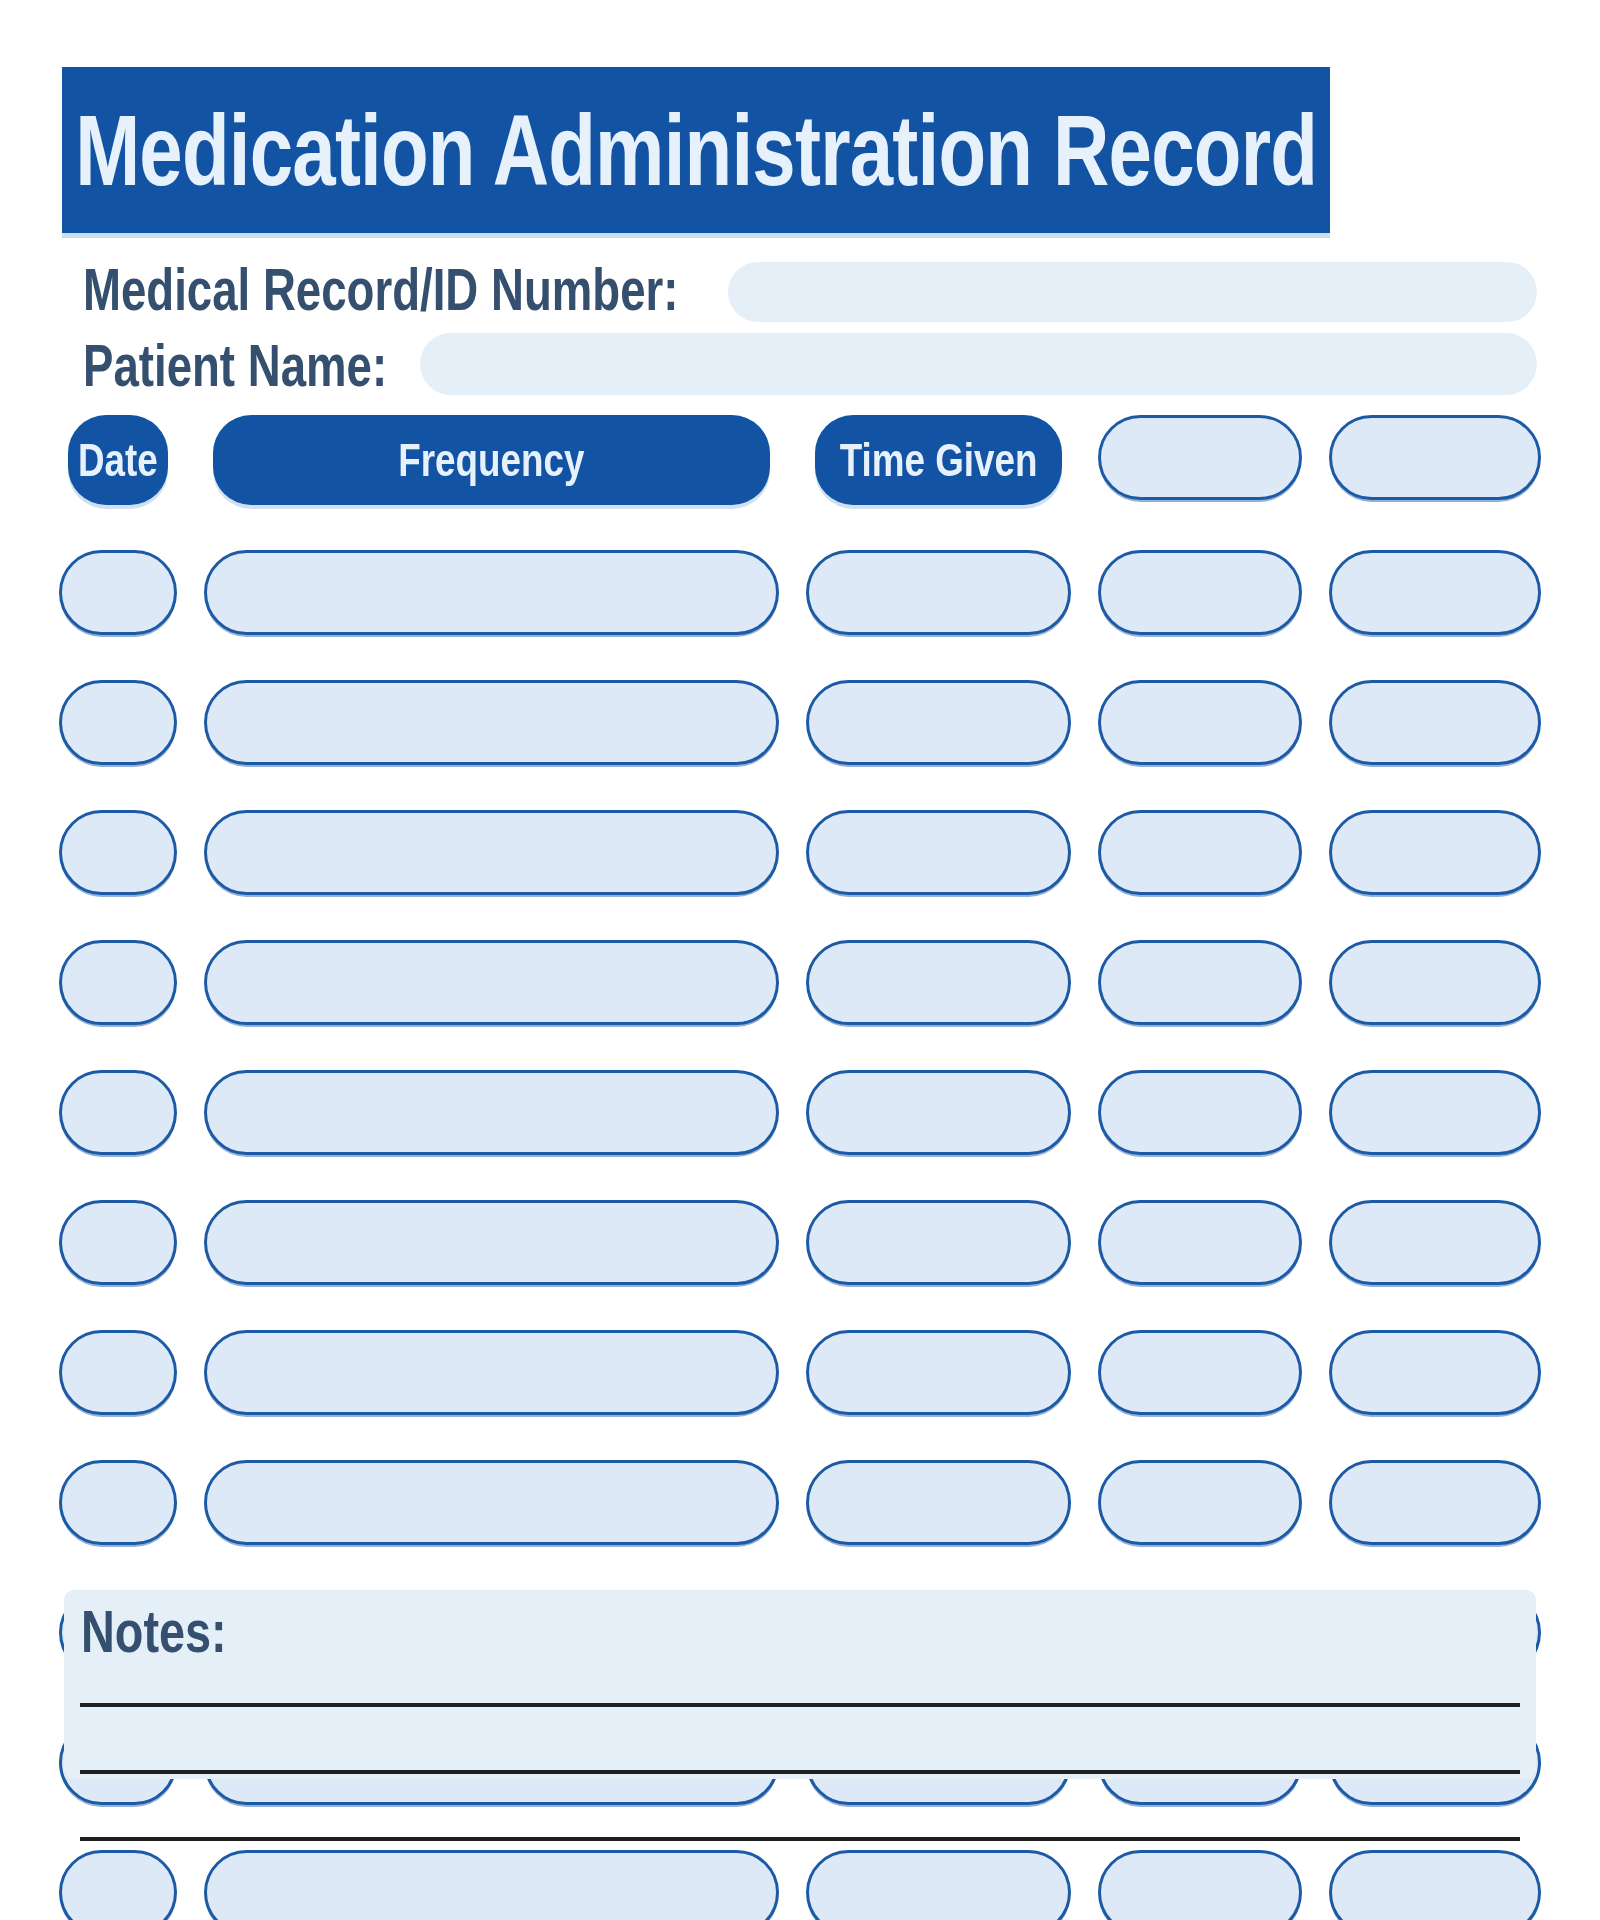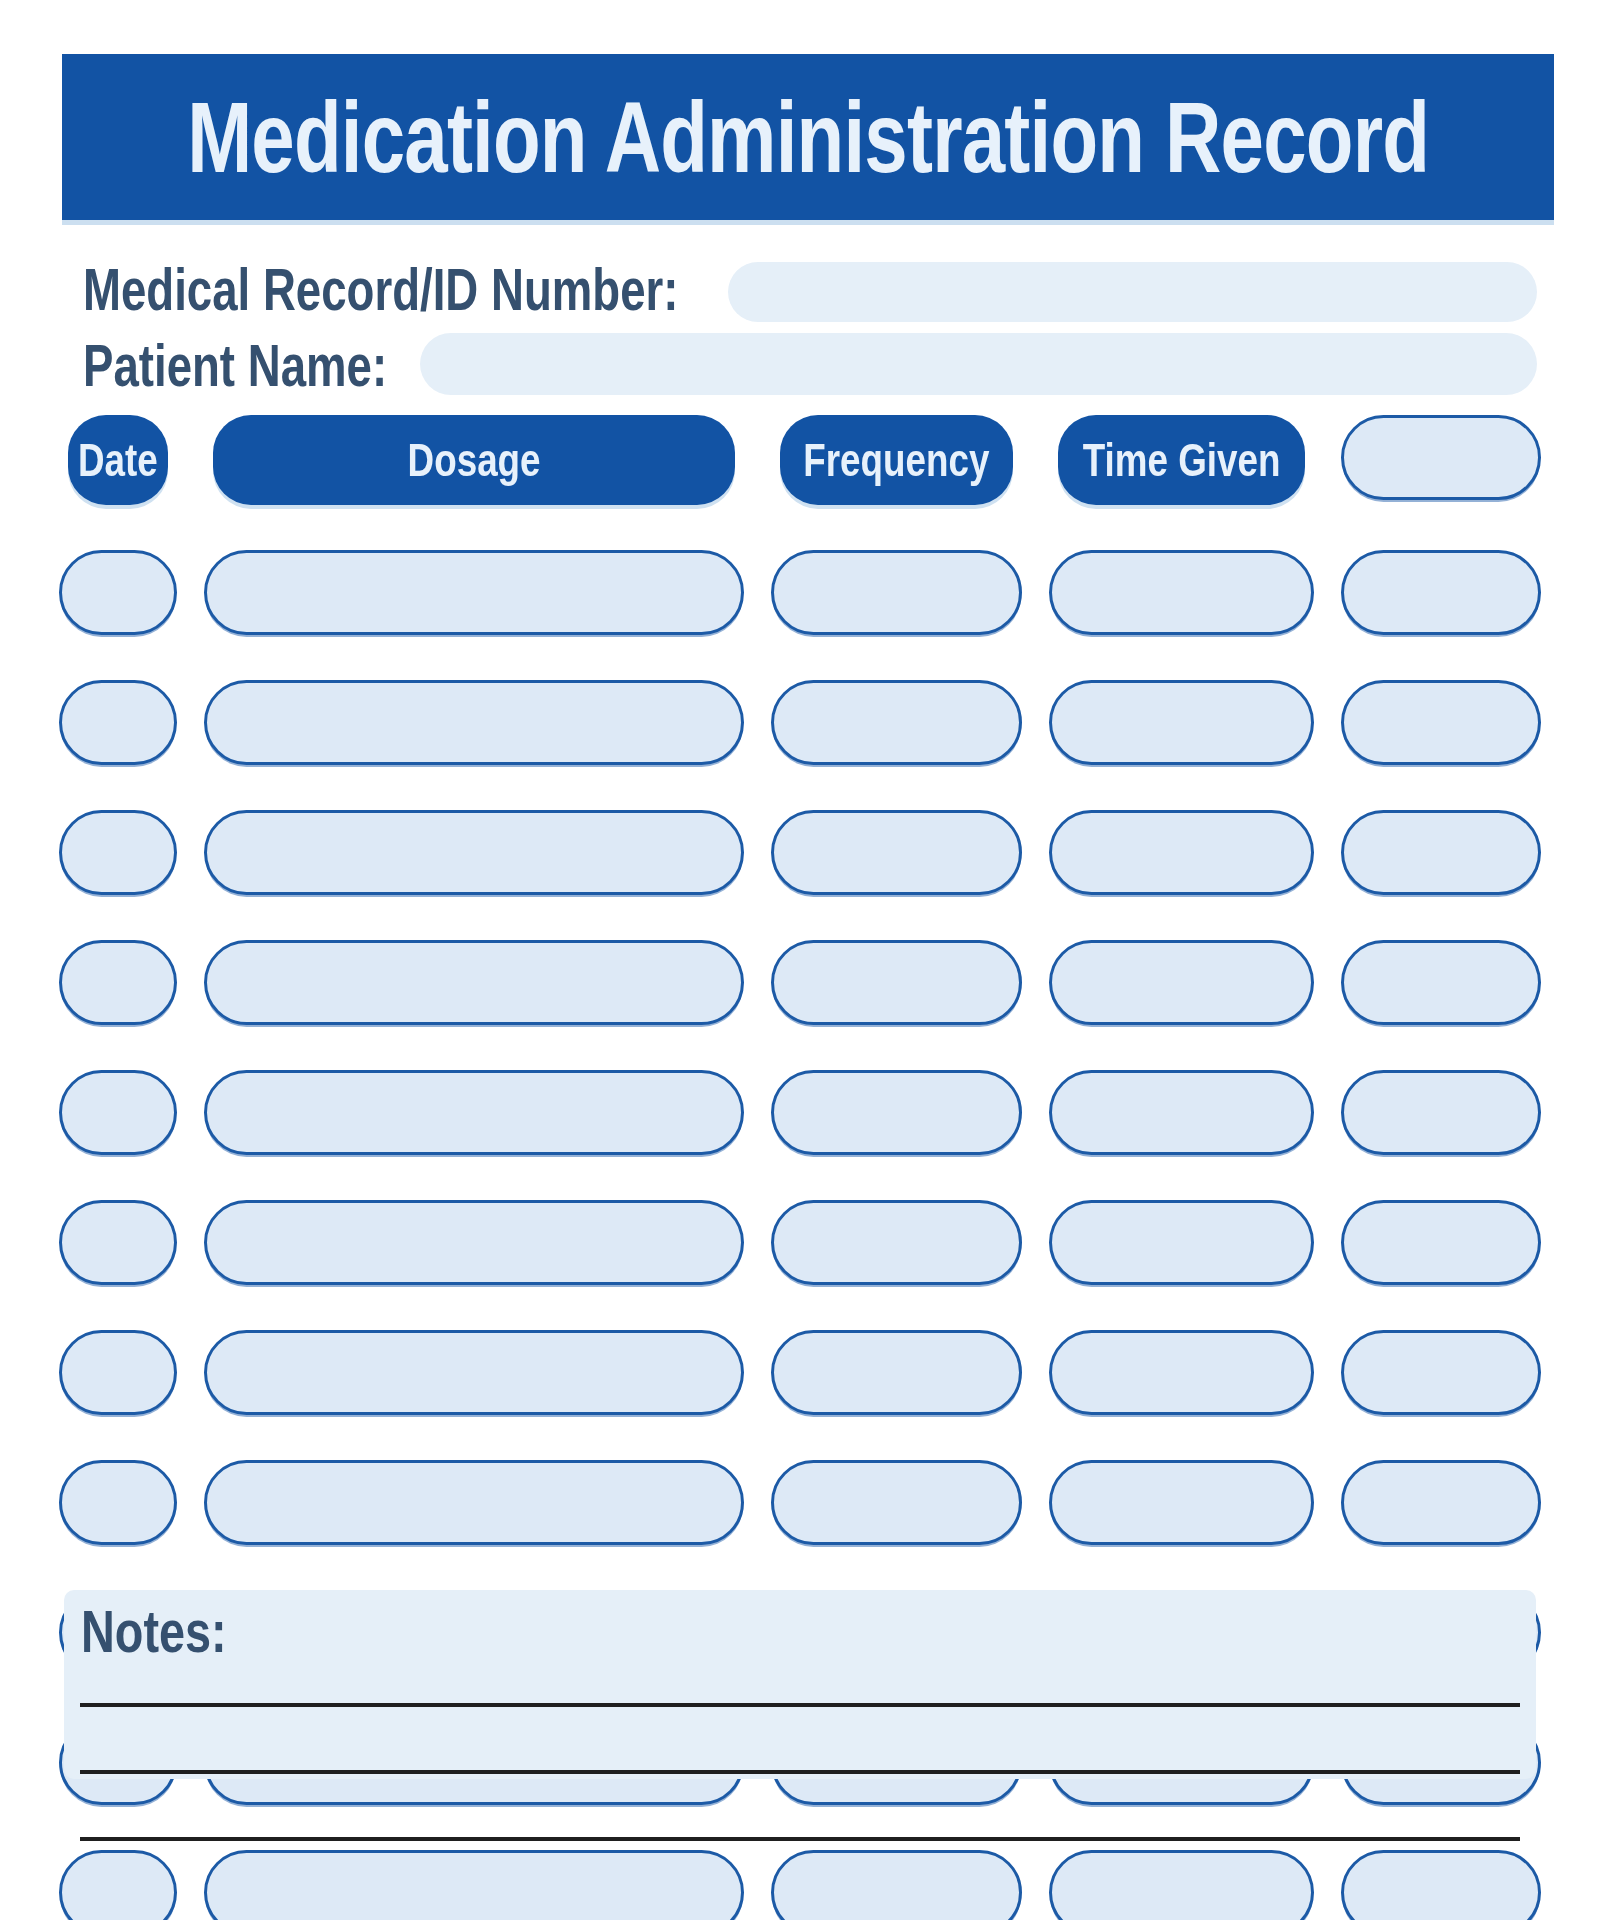--- a/index.html
+++ b/index.html
@@ -12,21 +12,21 @@
     --notes-bg:#e5eff8;
     --notes-line:#1f1f1f;
     --page-bg:#ffffff;
   }
   *{box-sizing:border-box;}
   html,body{margin:0;padding:0;background:#fff;}
   body{font-family:"Liberation Sans",sans-serif;font-weight:bold;}
   .page{position:relative;width:1600px;height:1920px;background:var(--page-bg);overflow:hidden;}
 
   
-  .banner{position:absolute;left:62px;top:54px;width:1492px;height:166px;
+  .banner{position:absolute;left:62px;top:67px;width:1268px;height:166px;
     background:var(--banner-bg);display:flex;align-items:center;justify-content:center;
     box-shadow:0 5px 0 #ccdff0;}
   .banner .title-text{font-size:100px;color:var(--banner-text);white-space:nowrap;
     display:inline-block;transform:scaleX(.78);letter-spacing:-1px;}
 
   
   .top-label{position:absolute;color:var(--label-text);font-size:60px;line-height:64px;
     white-space:nowrap;transform:scaleX(.76);transform-origin:left center;}
   #mr-label{left:83px;top:258px;}
   #pn-label{left:83px;top:334px;}
@@ -64,23 +64,20 @@
 
   <div class="top-label" id="mr-label">Medical Record/ID Number:</div>
   <div class="top-field" id="mr-field"></div>
 
   <div class="top-label" id="pn-label">Patient Name:</div>
   <div class="top-field" id="pn-field"></div>
 
   <div class="med-table">
       <div class="hpill">
         <span>Date</span>
-      </div>
-      <div class="hpill">
-        <span>Dosage</span>
       </div>
       <div class="hpill">
         <span>Frequency</span>
       </div>
       <div class="hpill">
         <span>Time Given</span>
       </div>
       <div class="cell"></div>
       <div class="cell"></div>
       <div class="cell"></div>

